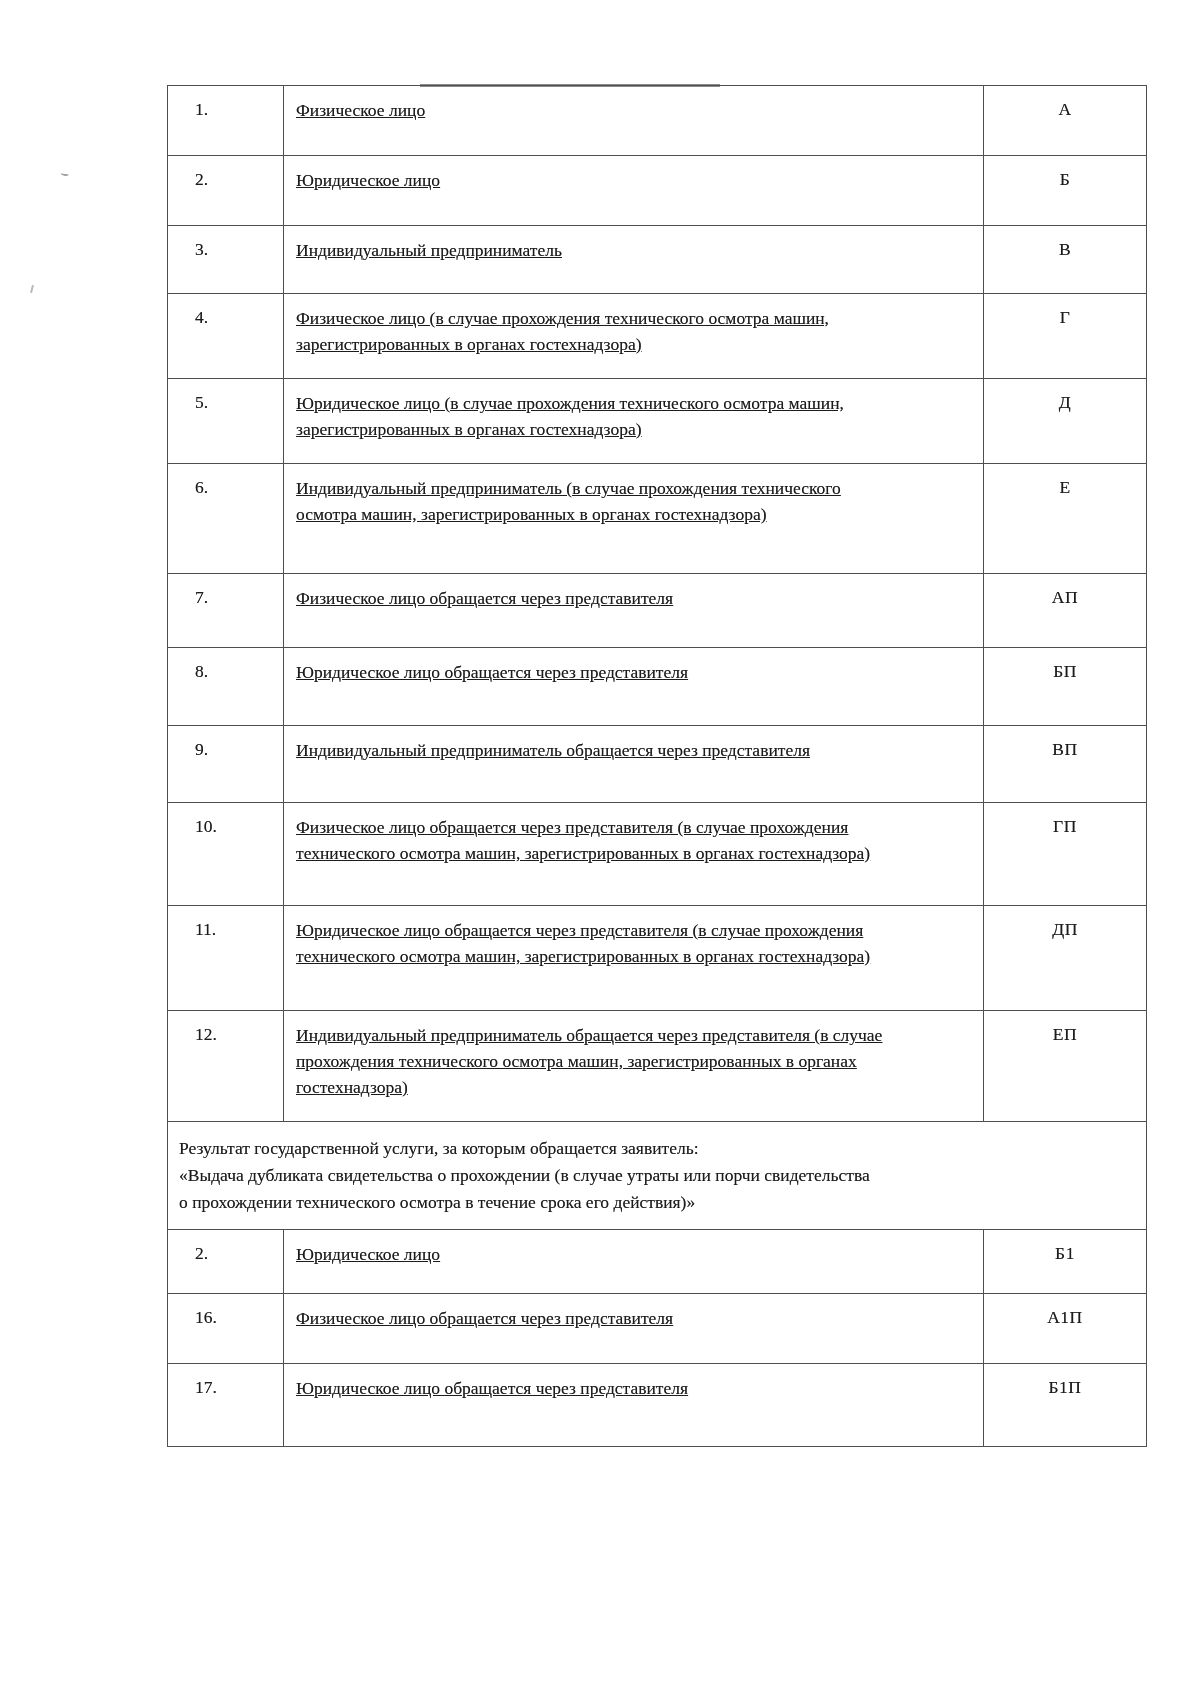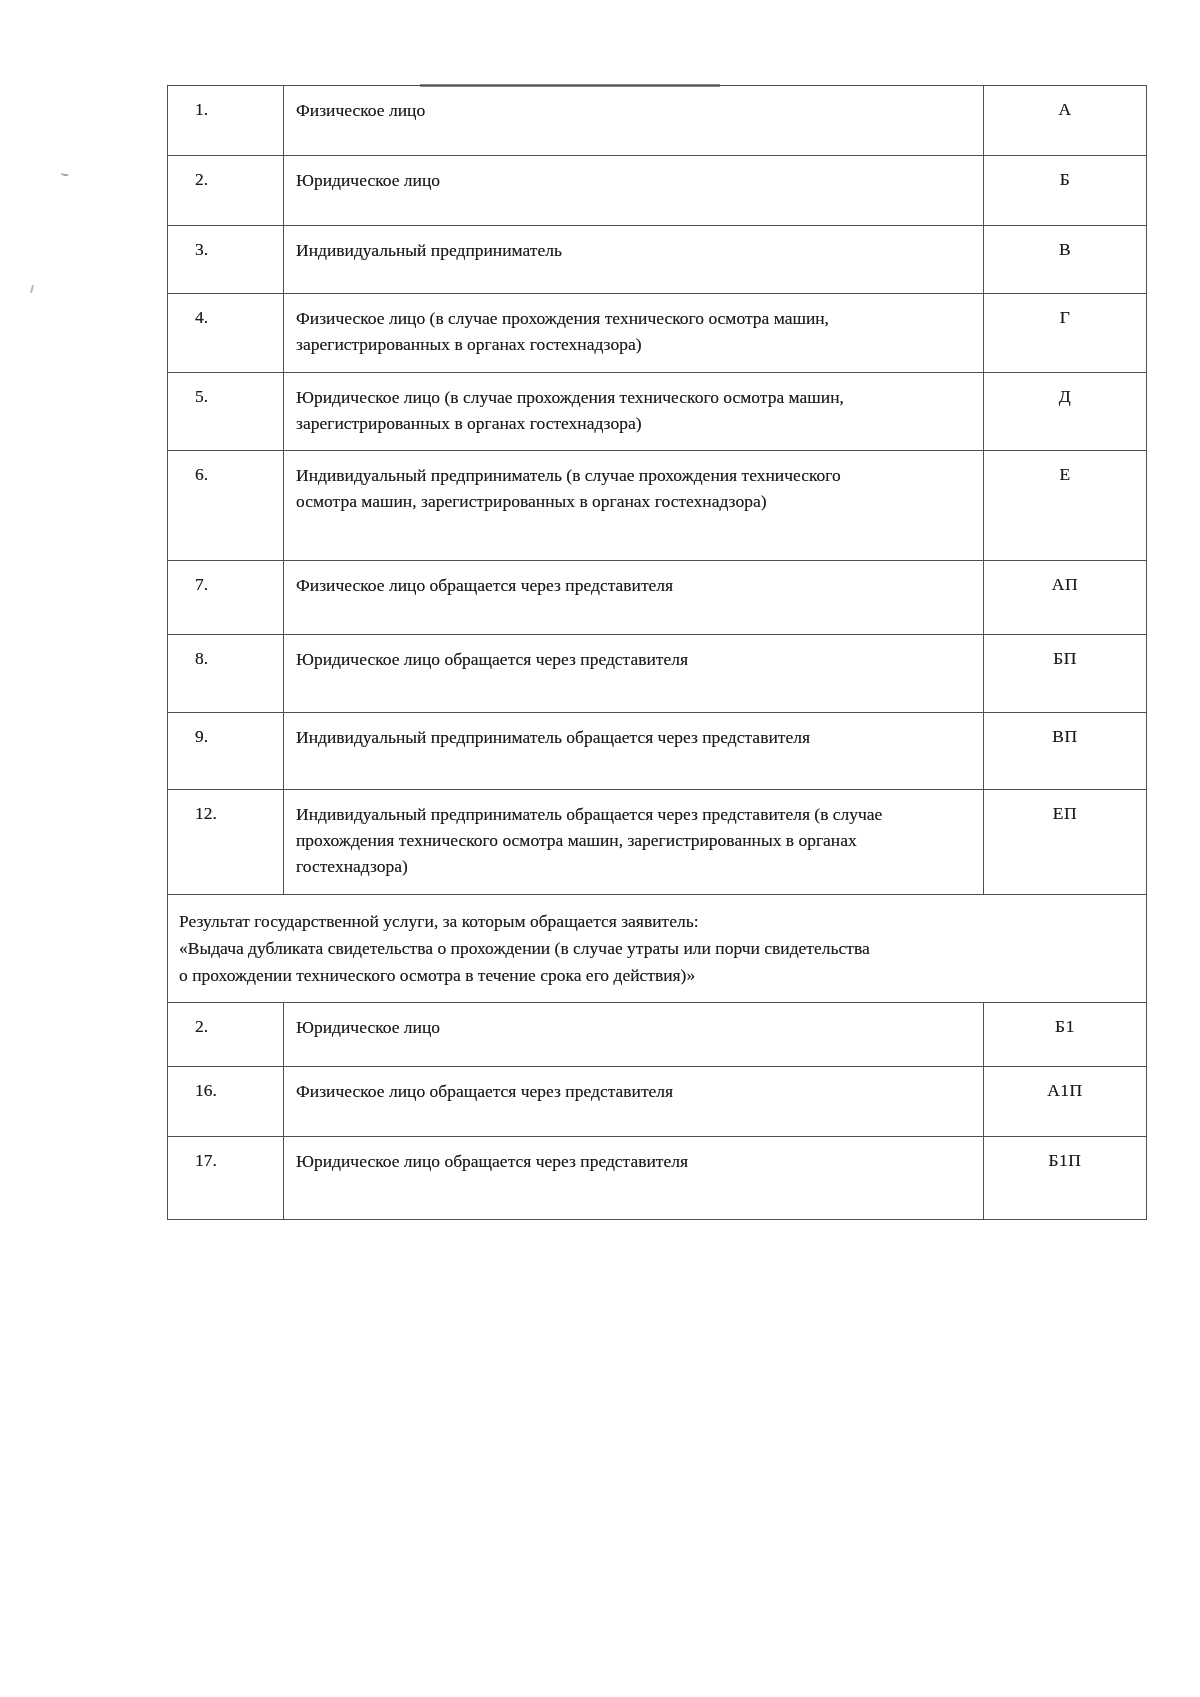--- a/index.html
+++ b/index.html
@@ -33,22 +33,23 @@
     font-size: 17.5px;
     text-shadow: 0 0 0.6px rgba(25,25,25,0.55);
   }
   col.c-num  { width: 116px; }
   col.c-desc { width: 700px; }
   col.c-code { width: 163px; }
   td.num {
     padding: 13px 4px 4px 27px;
   }
   td.desc {
-    padding: 11px 80px 2px 12px;
+    padding: 11px 80px 21px 12px;
     line-height: 26px;
+    text-decoration: underline;
   }
   td.code {
     padding: 13px 2px 4px 2px;
     text-align: center;
     letter-spacing: 0.5px;
   }
   td.note-cell {
     padding: 13px 12px 8px 11px;
     line-height: 27px;
     font-size: 17.8px;
@@ -131,20 +132,30 @@
       <tr style="height:78px">
         <td class="num">8.</td>
         <td class="desc">Юридическое лицо обращается через представителя</td>
         <td class="code">БП</td>
       </tr>
       <tr style="height:77px">
         <td class="num">9.</td>
         <td class="desc">Индивидуальный предприниматель обращается через представителя</td>
         <td class="code">ВП</td>
       </tr>
+      <tr style="height:103px">
+        <td class="num">10.</td>
+        <td class="desc">Физическое лицо обращается через представителя (в случае прохождения технического осмотра машин, зарегистрированных в органах гостехнадзора)</td>
+        <td class="code">ГП</td>
+      </tr>
+      <tr style="height:105px">
+        <td class="num">11.</td>
+        <td class="desc">Юридическое лицо обращается через представителя (в случае прохождения технического осмотра машин, зарегистрированных в органах гостехнадзора)</td>
+        <td class="code">ДП</td>
+      </tr>
       <tr style="height:105px">
         <td class="num">12.</td>
         <td class="desc">Индивидуальный предприниматель обращается через представителя (в случае прохождения технического осмотра машин, зарегистрированных в органах гостехнадзора)</td>
         <td class="code">ЕП</td>
       </tr>
 
       <tr style="height:108px">
         <td class="note-cell" colspan="3">
           <div class="scan-text">Результат государственной услуги, за которым обращается заявитель:</div>
           <div class="scan-text">«Выдача дубликата свидетельства о прохождении (в случае утраты или порчи свидетельства</div>

